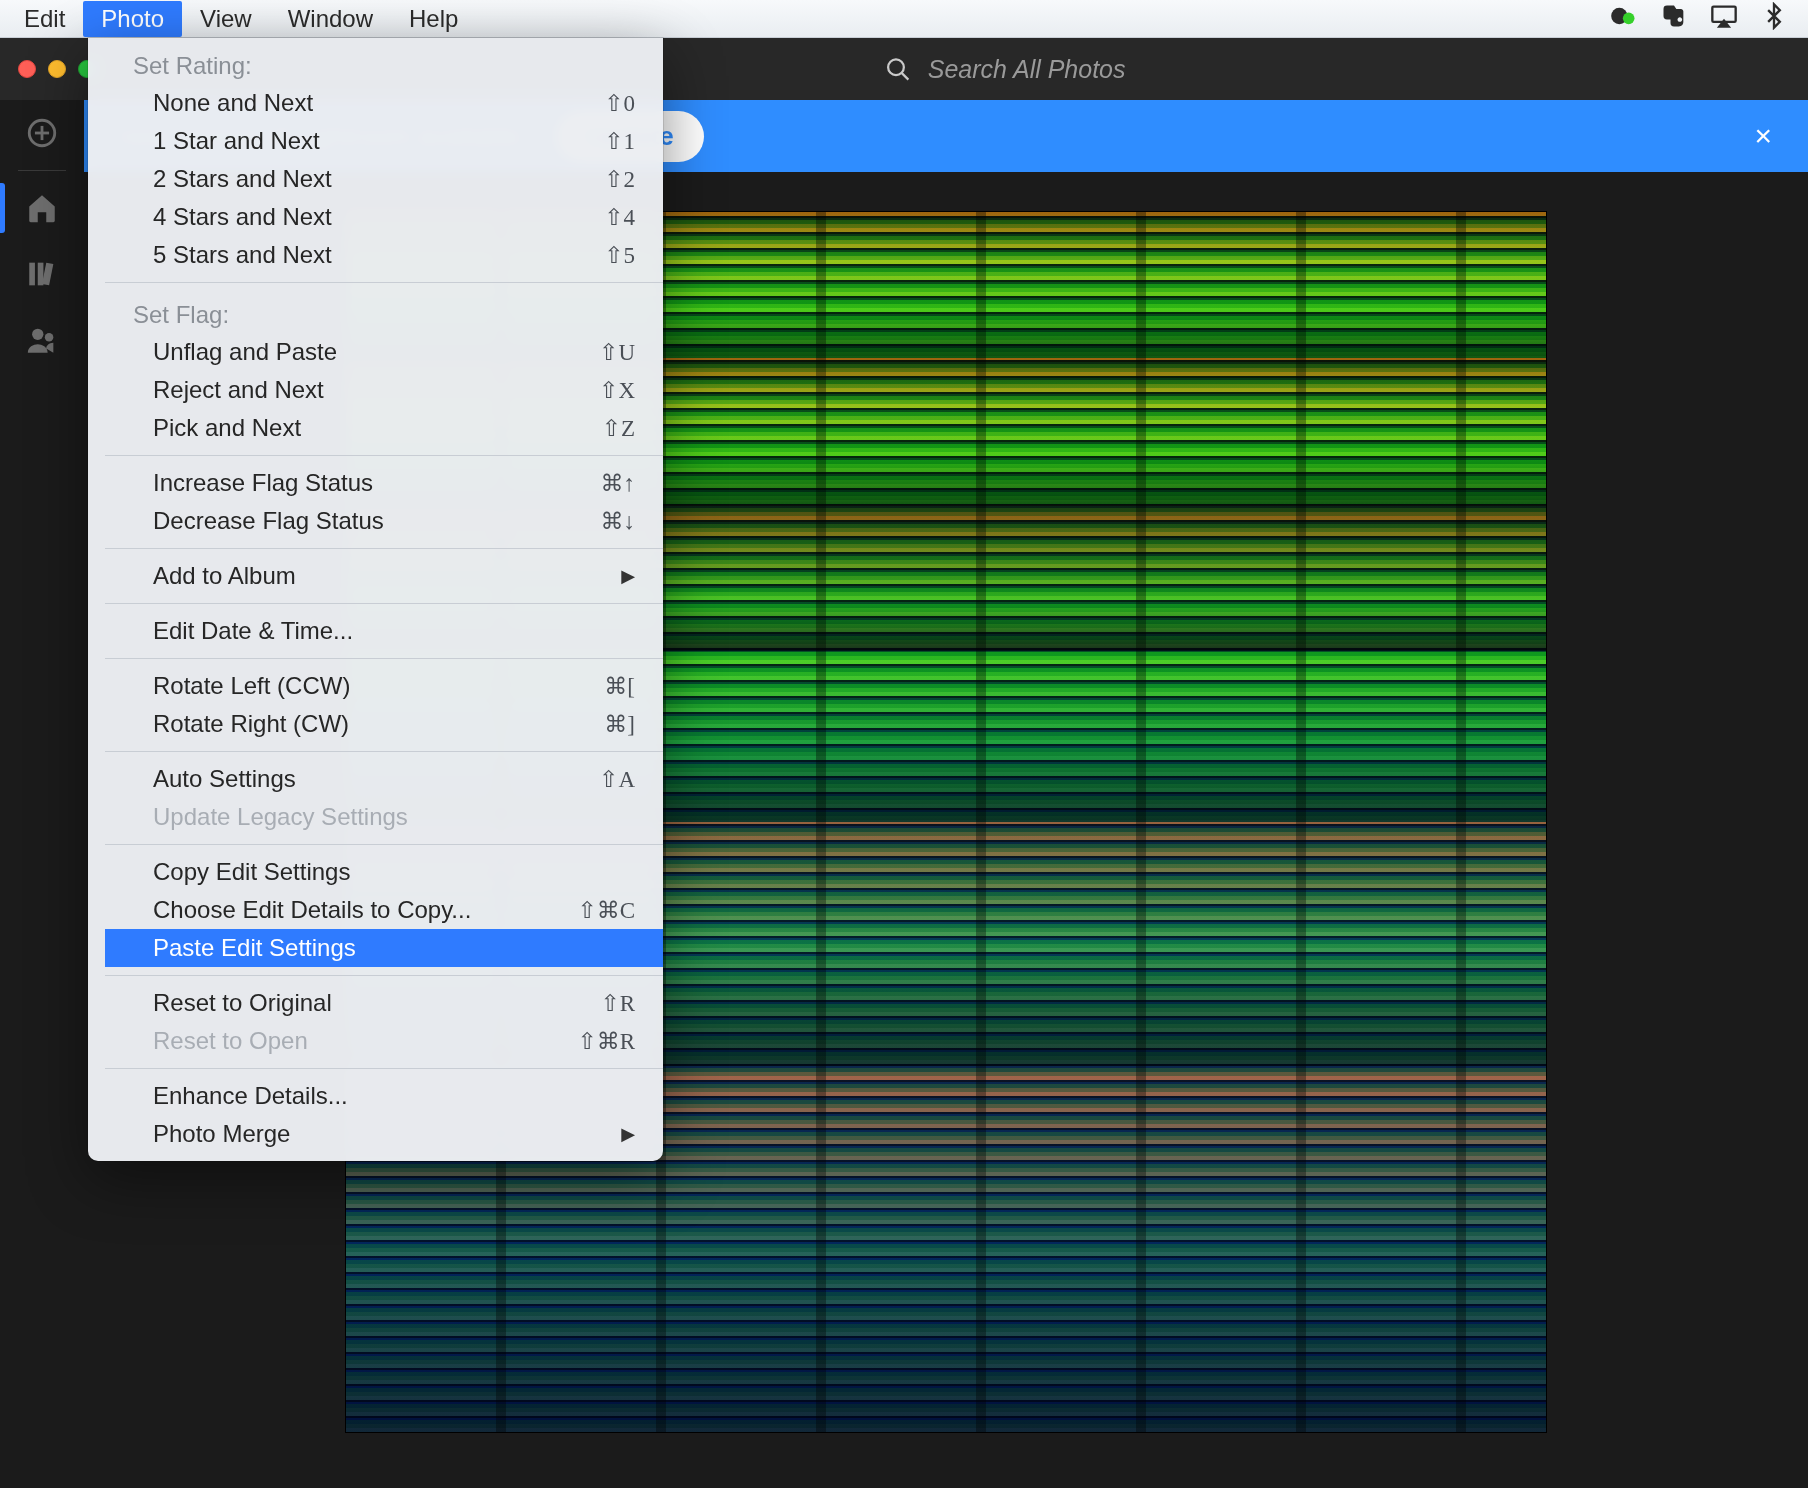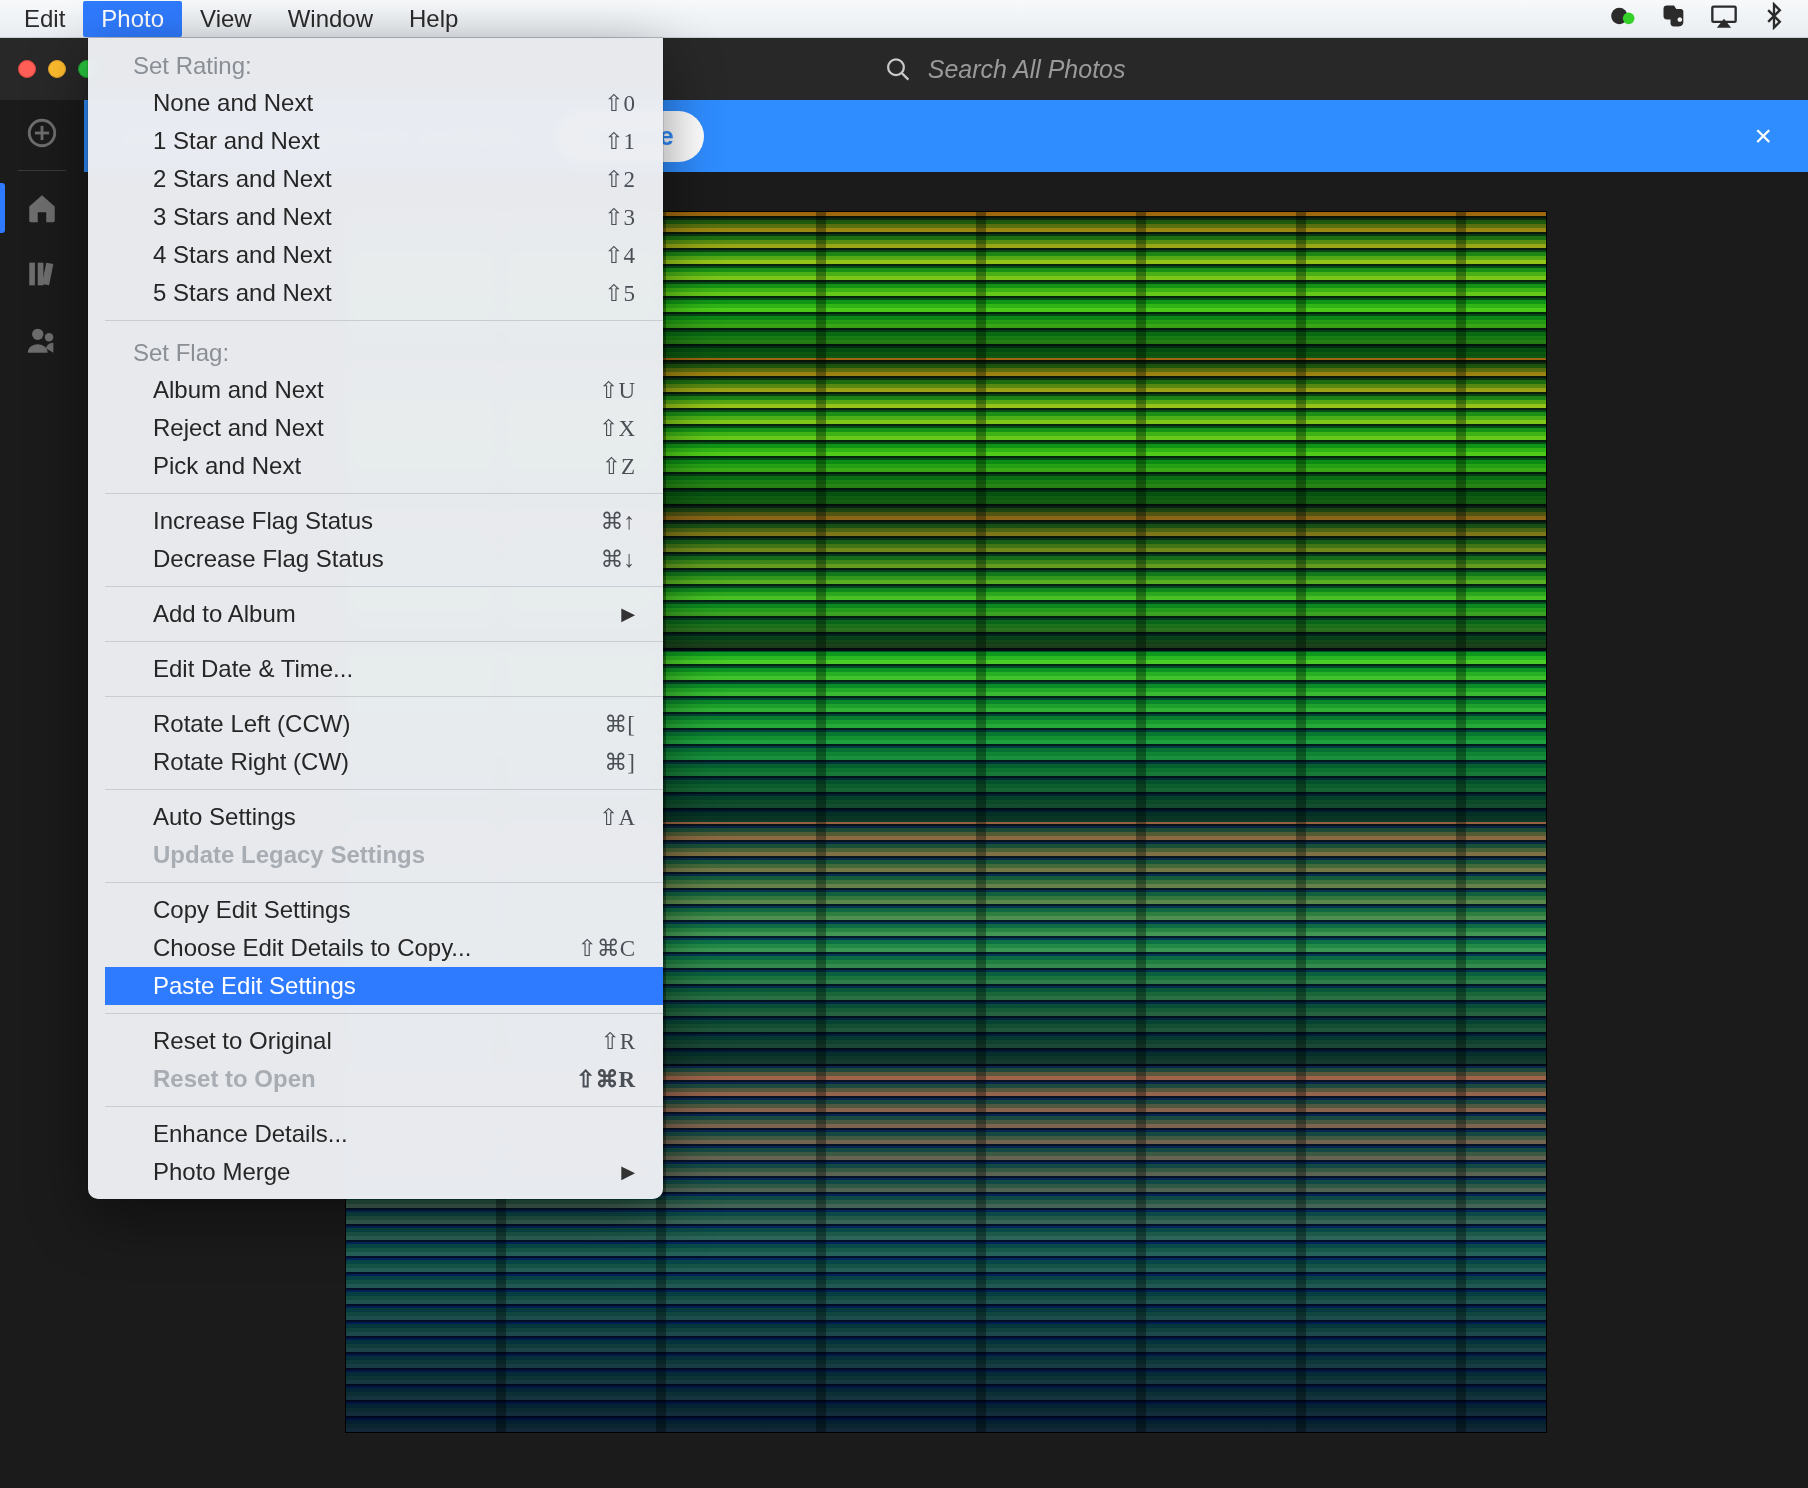--- a/index.html
+++ b/index.html
@@ -69,21 +69,21 @@
 
   
   .menu { position:absolute; top:38px; left:88px; width:575px;
           background:rgba(236,238,242,0.98);
           box-shadow:0 18px 60px rgba(0,0,0,.45), 0 0 0 1px rgba(0,0,0,.1);
           border-radius:0 0 10px 10px; padding:4px 0 8px 17px;
           font-size:24px; color:#262626; z-index:60;
           backdrop-filter:blur(6px); }
   .menu .hdr { color:#8a8f96; padding:10px 28px 4px 28px; }
   .menu .row { display:flex; align-items:center; padding:4px 28px 4px 48px; height:38px; }
-  .menu .row.disabled{color:#a8adb4;font-weight:bold;}
+  .menu .row.disabled{color:#a8adb4;}
   .menu .row.hl{background:#2f7bff;color:#ffffff;}
   .menu .row .lbl{flex:1;}
   .menu .row .sc{color:#4a4f56;font-size:23px;font-family:-apple-system;}
   .menu .row .arw{font-size:18px;color:#333; margin-left:auto;}
   .menu hr{border:none;border-top:1px solid #c8cdd4;margin:8px 0;}
 </style>
 </head>
 <body>
 
 <div class="menubar">
@@ -184,35 +184,31 @@
     </div>
     <div class="row">
       <span class="lbl">1 Star and Next</span>
       <span class="sc">⇧1</span>
     </div>
     <div class="row">
       <span class="lbl">2 Stars and Next</span>
       <span class="sc">⇧2</span>
     </div>
     <div class="row">
-      <span class="lbl">3 Stars and Next</span>
-      <span class="sc">⇧3</span>
-    </div>
-    <div class="row">
       <span class="lbl">4 Stars and Next</span>
       <span class="sc">⇧4</span>
     </div>
     <div class="row">
       <span class="lbl">5 Stars and Next</span>
       <span class="sc">⇧5</span>
     </div>
     <hr>
     <div class="hdr">Set Flag:</div>
     <div class="row">
-      <span class="lbl">Album and Next</span>
+      <span class="lbl">Unflag and Paste</span>
       <span class="sc">⇧U</span>
     </div>
     <div class="row">
       <span class="lbl">Reject and Next</span>
       <span class="sc">⇧X</span>
     </div>
     <div class="row">
       <span class="lbl">Pick and Next</span>
       <span class="sc">⇧Z</span>
     </div>

